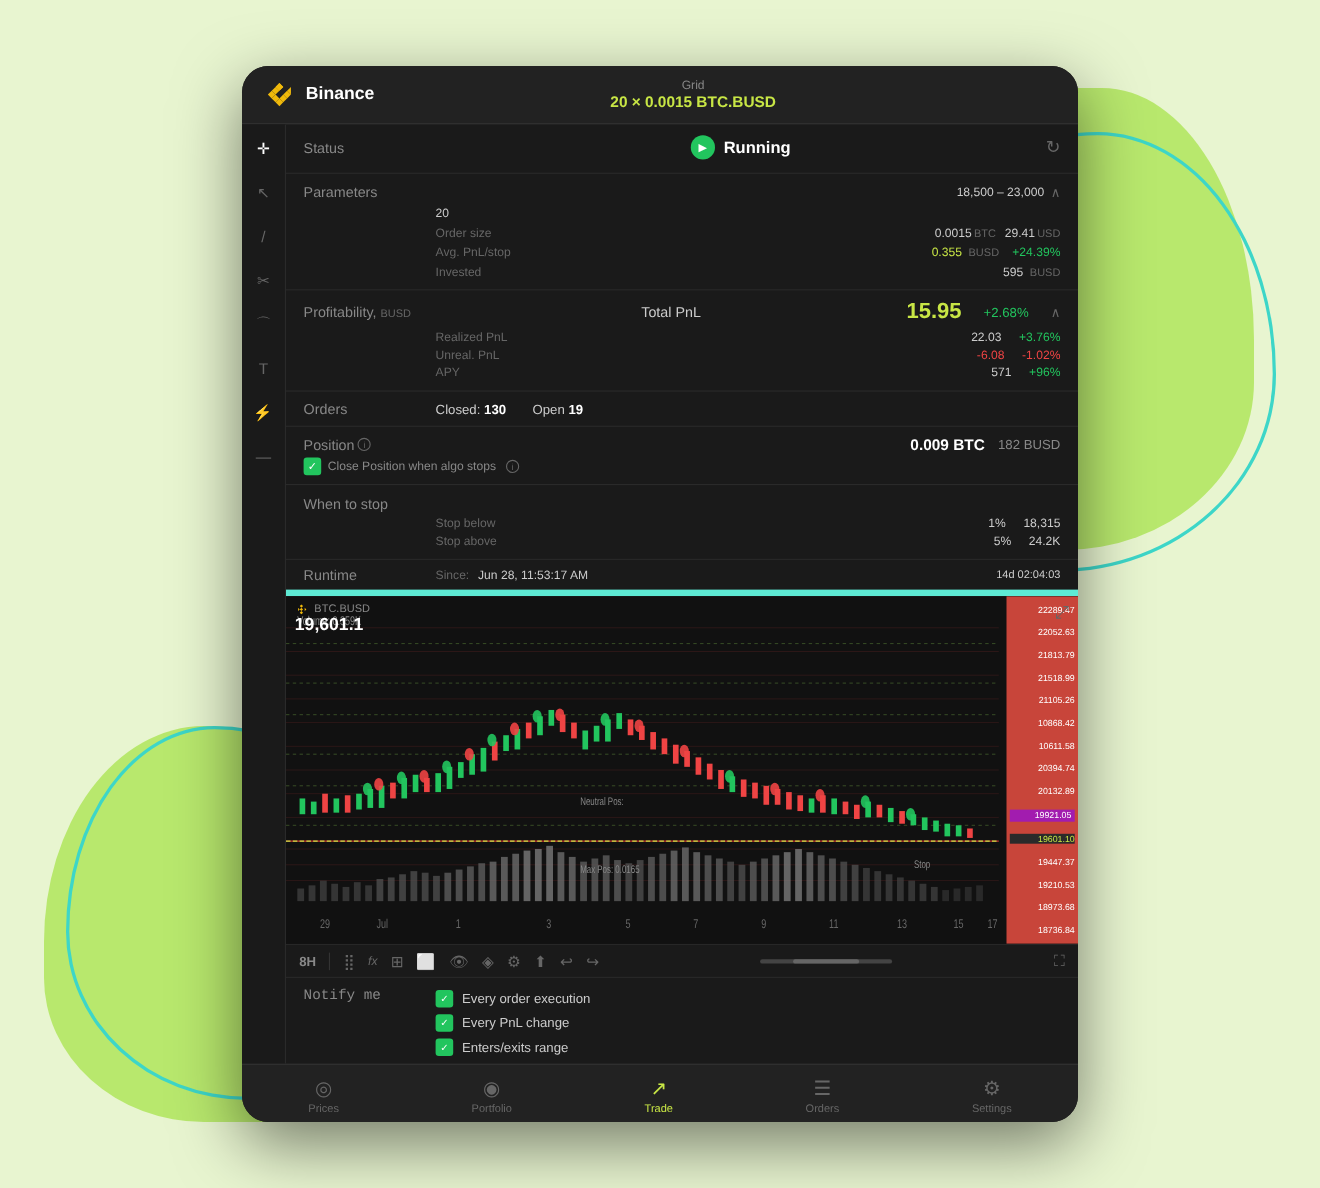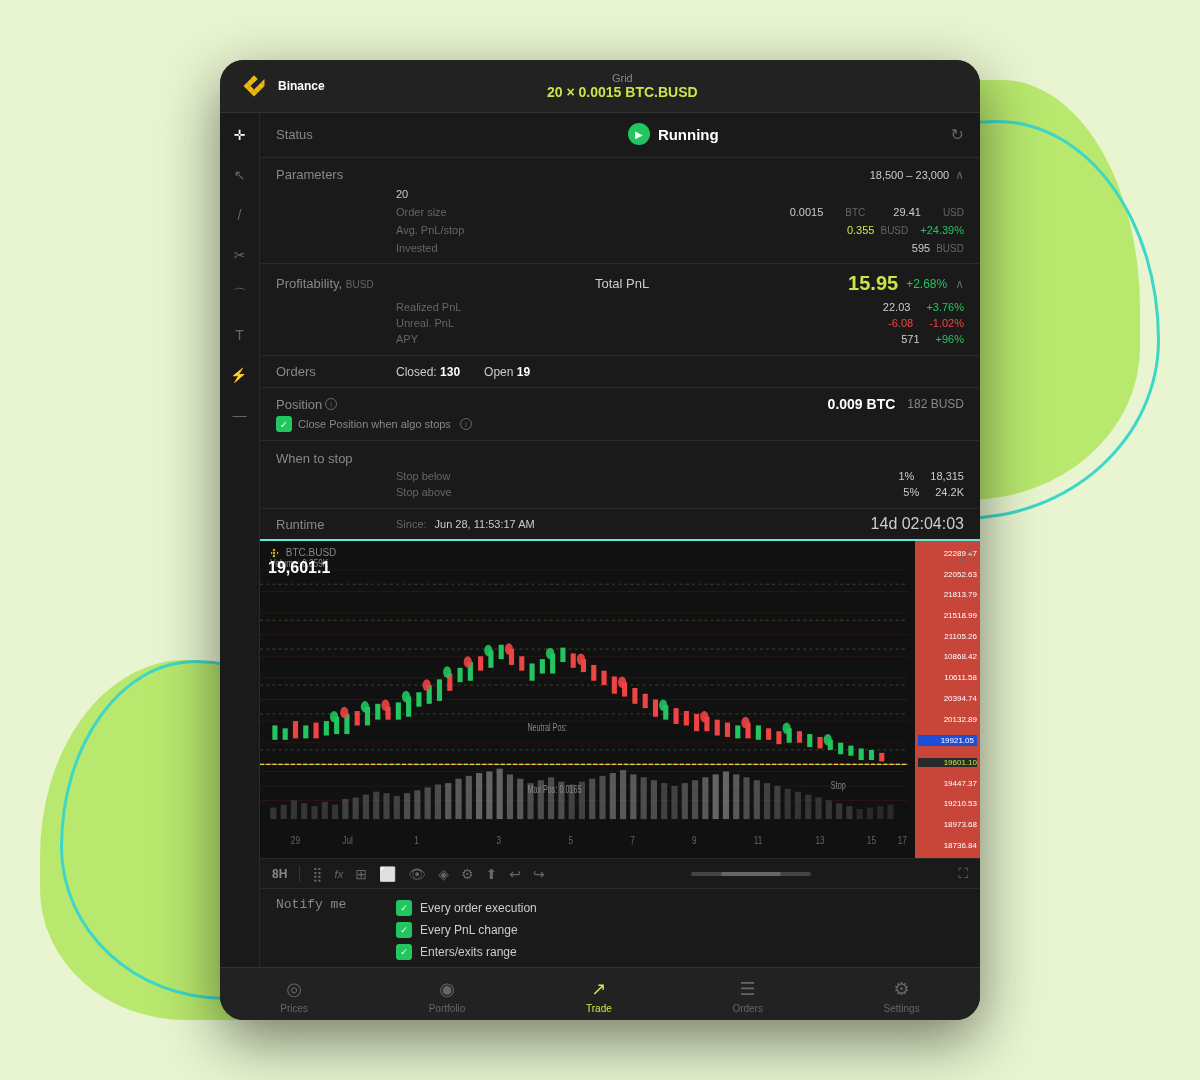--- a/index.html
+++ b/index.html
@@ -85,21 +85,21 @@
       display: flex;
       align-items: center;
       gap: 10px;
     }
     .binance-logo {
       width: 28px;
       height: 28px;
     }
     .header-brand {
       color: #ffffff;
-      font-size: 12px;
+      font-size: 16px;
       font-weight: 600;
     }
     .header-center {
       text-align: center;
     }
     .header-grid-label {
       color: #888;
       font-size: 11px;
     }
     .header-grid-value {
@@ -341,41 +341,41 @@
     .stop-row {
       display: flex;
       align-items: center;
       justify-content: space-between;
       padding: 2px 0;
     }
 
     
     .runtime-section {
       padding: 6px 16px;
-      border-bottom: 2px solid #5eead4;
+      border-bottom: 6px solid #5eead4;
       display: flex;
       align-items: center;
     }
     .runtime-title {
       color: #888;
       font-size: 13px;
       min-width: 120px;
     }
     .runtime-since {
       color: #666;
       font-size: 11px;
     }
     .runtime-date {
       color: #cccccc;
       font-size: 11px;
       margin-left: 8px;
     }
     .runtime-elapsed {
       color: #cccccc;
-      font-size: 16px;
+      font-size: 10px;
       margin-left: auto;
     }
 
     
     .chart-container {
       flex: 1;
       background: #111111;
       position: relative;
       overflow: hidden;
       min-height: 200px;
@@ -614,21 +614,21 @@
           <div style="display:flex;align-items:center;gap:6px">
             <span class="param-value">18,500 – 23,000</span>
             <span class="chevron-icon">∧</span>
           </div>
         </div>
         <div class="param-row" style="padding-left:120px">
           <span class="param-value">20</span>
         </div>
         <div class="param-row" style="padding-left:120px">
           <span class="param-name">Order size</span>
-          <div style="display:flex;align-items:flex-end;gap:20px">
+          <div style="display:flex;align-items:flex-end;gap:0">
             <span class="param-value">0.0015</span>
             <span class="param-unit">BTC</span>
             <span class="param-value" style="margin-left:8px">29.41</span>
             <span class="param-unit">USD</span>
           </div>
         </div>
         <div class="param-row" style="padding-left:120px">
           <span class="param-name">Avg. PnL/stop</span>
           <div style="display:flex;align-items:center;gap:4px">
             <span class="param-value green">0.355</span>
@@ -646,21 +646,21 @@
       </div>
 
       <div class="pnl-section">
         <div class="pnl-main-row">
           <div style="display:flex;align-items:center;gap:8px">
             <span class="section-title">Profitability,
               <span style="font-size:10px;color:#666">BUSD</span>
             </span>
           </div>
           <span class="pnl-title">Total PnL</span>
-          <div style="display:flex;align-items:center;gap:8px">
+          <div style="display:flex;align-items:center;gap:20px">
             <span class="pnl-value-large">15.95</span>
             <span class="pnl-pct-green">+2.68%</span>
             <span class="chevron-icon">∧</span>
           </div>
         </div>
         <div class="pnl-row" style="padding-left:120px">
           <span class="param-name">Realized PnL</span>
           <div style="display:flex;align-items:center;gap:8px">
             <span class="param-value">22.03</span>
             <span class="param-pct">+3.76%</span>
@@ -947,21 +947,21 @@
         <div class="price-labels">
           <div class="price-label">22289.47</div>
           <div class="price-label">22052.63</div>
           <div class="price-label">21813.79</div>
           <div class="price-label">21518.99</div>
           <div class="price-label">21105.26</div>
           <div class="price-label">10868.42</div>
           <div class="price-label">10611.58</div>
           <div class="price-label">20394.74</div>
           <div class="price-label">20132.89</div>
-          <div class="price-label" style="background:#1d4ed8;padding:1px 3px">19921.05</div>
+          <div class="price-label" style="background:#a21caf;padding:1px 3px">19921.05</div>
           <div class="price-label" style="background:#2a2a2a;color:#c8e645">19601.10</div>
           <div class="price-label">19447.37</div>
           <div class="price-label">19210.53</div>
           <div class="price-label">18973.68</div>
           <div class="price-label">18736.84</div>
         </div>
       </div>
 
       <div class="chart-toolbar">
         <span class="timeframe-btn">8H</span>

